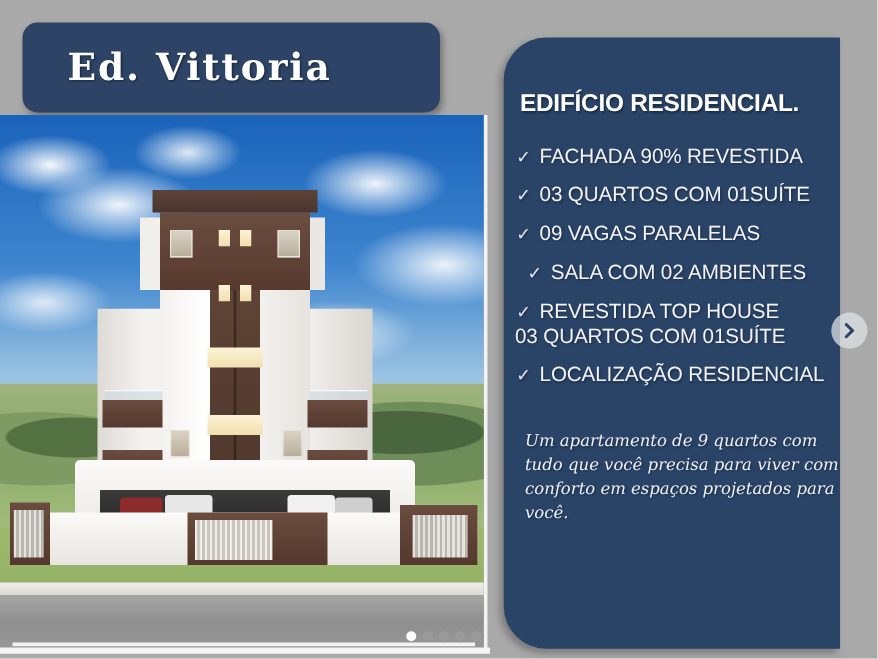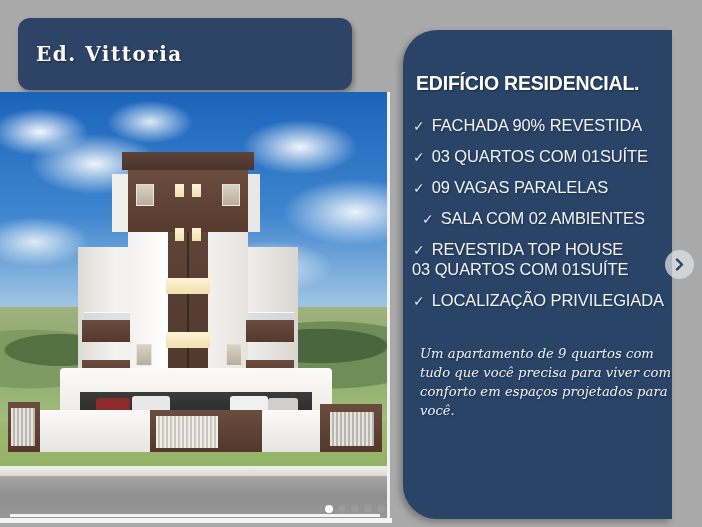--- a/index.html
+++ b/index.html
@@ -25,24 +25,24 @@
     height: 72px;
     background: #2d4466;
     border-radius: 12px;
     box-shadow: 2px 3px 5px rgba(0,0,0,0.30);
     display: flex;
     align-items: center;
   }
   #title-text {
     color: #ffffff;
     font-family: "DejaVu Serif", serif;
-    font-size: 20px;
+    font-size: 30px;
     font-weight: bold;
     letter-spacing: 1.5px;
-    margin-left: 18px;
+    margin-left: 36px;
     text-shadow: 1px 1px 2px rgba(0,0,0,0.45);
   }
 
   
   #photo-frame {
     position: absolute;
     left: 0px;
     top: 92px;
     width: 390px;
     height: 430px;
@@ -311,21 +311,21 @@
         <span class="chk">✓</span><span>09 VAGAS PARALELAS</span>
       </li>
       <li class="indented">
         <span class="chk">✓</span><span>SALA COM 02 AMBIENTES</span>
       </li>
       <li>
         <span class="chk">✓</span><span>REVESTIDA  TOP  HOUSE</span>
         <span class="cont-line">03 QUARTOS COM 01SUÍTE</span>
       </li>
       <li>
-        <span class="chk">✓</span><span>LOCALIZAÇÃO PRIVILEGIADA</span>
+        <span class="chk">✓</span><span>LOCALIZAÇÃO RESIDENCIAL</span>
       </li>
     </ul>
 
     <div id="blurb">Um apartamento de 9 quartos com tudo que você precisa para viver com conforto em espaços projetados para você.</div>
   </div>
 
   <div id="next-arrow">
     <svg width="13" height="13" viewBox="0 0 13 13">
       <path d="M4 1.6 L9 6.5 L4 11.4" fill="none" stroke="#2a4468" stroke-width="2.4" stroke-linecap="round" stroke-linejoin="round"></path>
     </svg>

